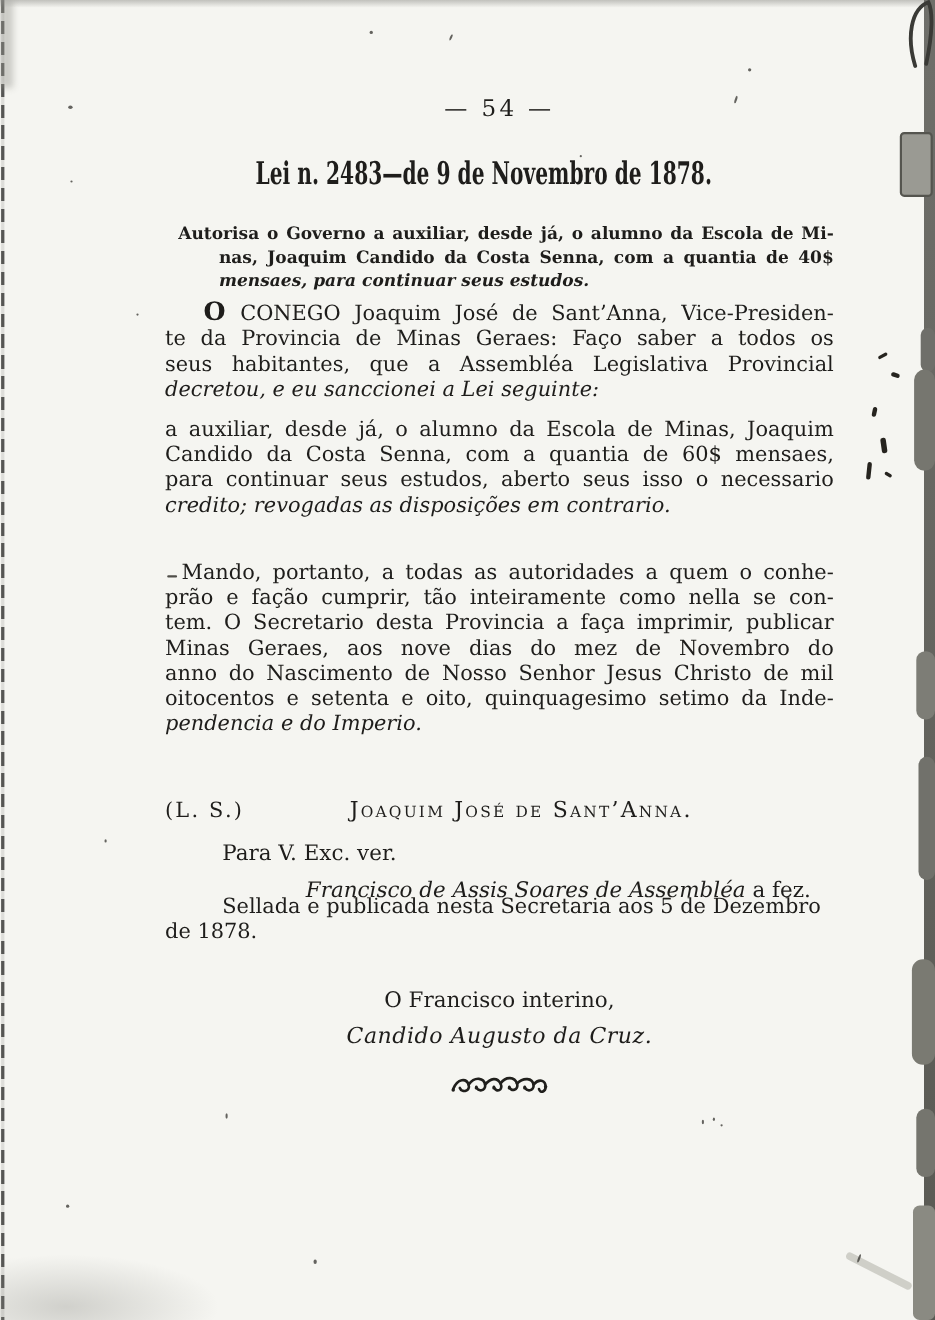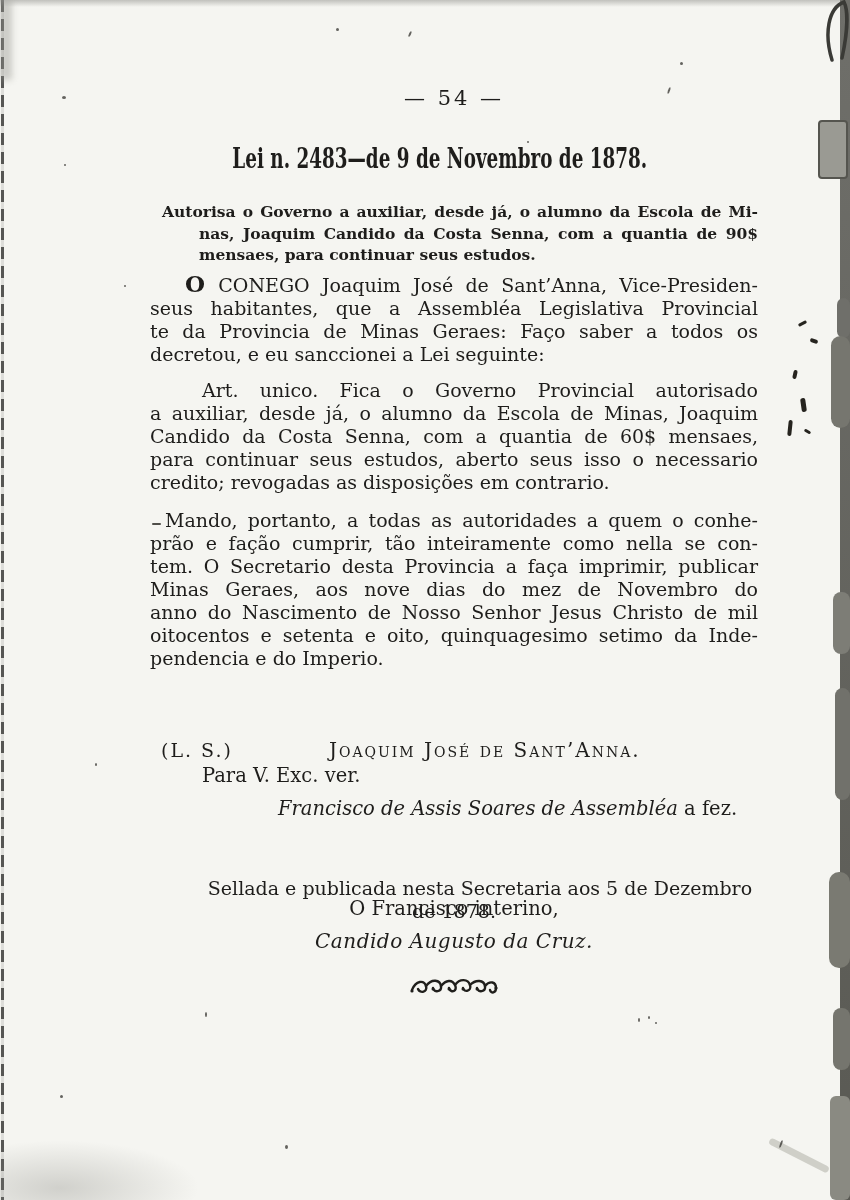--- a/index.html
+++ b/index.html
@@ -69,34 +69,34 @@
     top:142px;text-align:center;font-size:27px;font-weight:bold;margin:0;
     white-space:nowrap;transform:scale(0.68,1.05) translateX(-22px);transform-origin:center top;
   }
   .summary{top:201px;padding-left:12px;width:596px;font-size:15.5px;font-weight:bold;line-height:21.5px;}
   .summary .cont{padding-left:37px;}
   .para{font-size:19px;line-height:23px;}
   .p1{top:272px;}
   .p2{top:379px;}
   .p3{top:509px;}
   .jline{text-align:justify;text-align-last:justify;}
-  .lastline{text-align:right;text-align-last:left;}
+  .lastline{text-align:right;text-align-last:left;font-style:italic;}
   .ind35{padding-left:35px;}
   .ind52{padding-left:52px;}
   .ind15{padding-left:15px;}
   .initial{font-size:23px;font-weight:bold;letter-spacing:1px;}
   .sig-row{top:724px;display:flex;align-items:baseline;font-size:19px;}
-  .sig-seal{letter-spacing:2px;margin-left:11px;}
+  .sig-seal{letter-spacing:2px;}
   .sig-name{
-    margin-left:96px;font-variant:small-caps;letter-spacing:2px;font-size:20px;margin-top:14px;
+    margin-left:96px;font-variant:small-caps;letter-spacing:2px;font-size:20px;
   }
   .ver-line{top:764px;padding-left:52px;font-size:19.5px;}
   .fez-line{top:797px;padding-left:128px;font-size:19.5px;}
   .italic{font-style:italic;}
-  .sellada{top:877px;font-size:19px;line-height:23px;text-align:center;}
+  .sellada{top:813px;font-size:19px;line-height:23px;}
   .sellada .first{padding-left:52px;}
   .secretario-line{top:897px;text-align:center;font-size:19.5px;}
   .secretario-name{top:929px;text-align:center;font-size:20px;font-style:italic;letter-spacing:.5px;}
   .ornament-wrap{top:976px;text-align:center;}
 </style>
 </head>
 <body>
 
 <div class="stage">
 
@@ -142,33 +142,32 @@
   <div class="speck" style="left:60px;top:1095px;width:3px;height:3px"></div>
 
   <div class="content">
 
     <div class="blk page-number">— 54 —</div>
 
     <h1 class="blk law-title">Lei n. 2483—de 9 de Novembro de 1878.</h1>
 
     <section class="blk summary">
       <div class="jline">Autorisa o Governo a auxiliar, desde já, o alumno da Escola de Mi-</div>
-      <div class="jline cont">nas, Joaquim Candido da Costa Senna, com a quantia de 90$</div>
+      <div class="jline cont">nas, Joaquim Candido da Costa Senna, com a quantia de 40$</div>
       <div class="lastline cont">mensaes, para continuar seus estudos.</div>
     </section>
 
     <section class="blk para p1">
       <div class="jline ind35"><span class="initial">O</span> <span>CONEGO Joaquim José de Sant’Anna, Vice-Presiden-</span></div>
+      <div class="jline">te da Provincia de Minas Geraes: Faço saber a todos os</div>
       <div class="jline">seus habitantes, que a Assembléa Legislativa Provincial</div>
-      <div class="jline">te da Provincia de Minas Geraes: Faço saber a todos os</div>
       <div class="lastline">decretou, e eu sanccionei a Lei seguinte:</div>
     </section>
 
     <section class="blk para p2">
-      <div class="jline ind52">Art. unico. Fica o Governo Provincial autorisado</div>
       <div class="jline">a auxiliar, desde já, o alumno da Escola de Minas, Joaquim</div>
       <div class="jline">Candido da Costa Senna, com a quantia de 60$ mensaes,</div>
       <div class="jline">para continuar seus estudos, aberto seus isso o necessario</div>
       <div class="lastline">credito; revogadas as disposições em contrario.</div>
     </section>
 
     <section class="blk para p3">
       <div class="jline ind15">Mando, portanto, a todas as autoridades a quem o conhe-</div>
       <div class="jline">prão e fação cumprir, tão inteiramente como nella se con-</div>
       <div class="jline">tem. O Secretario desta Provincia a faça imprimir, publicar</div>

